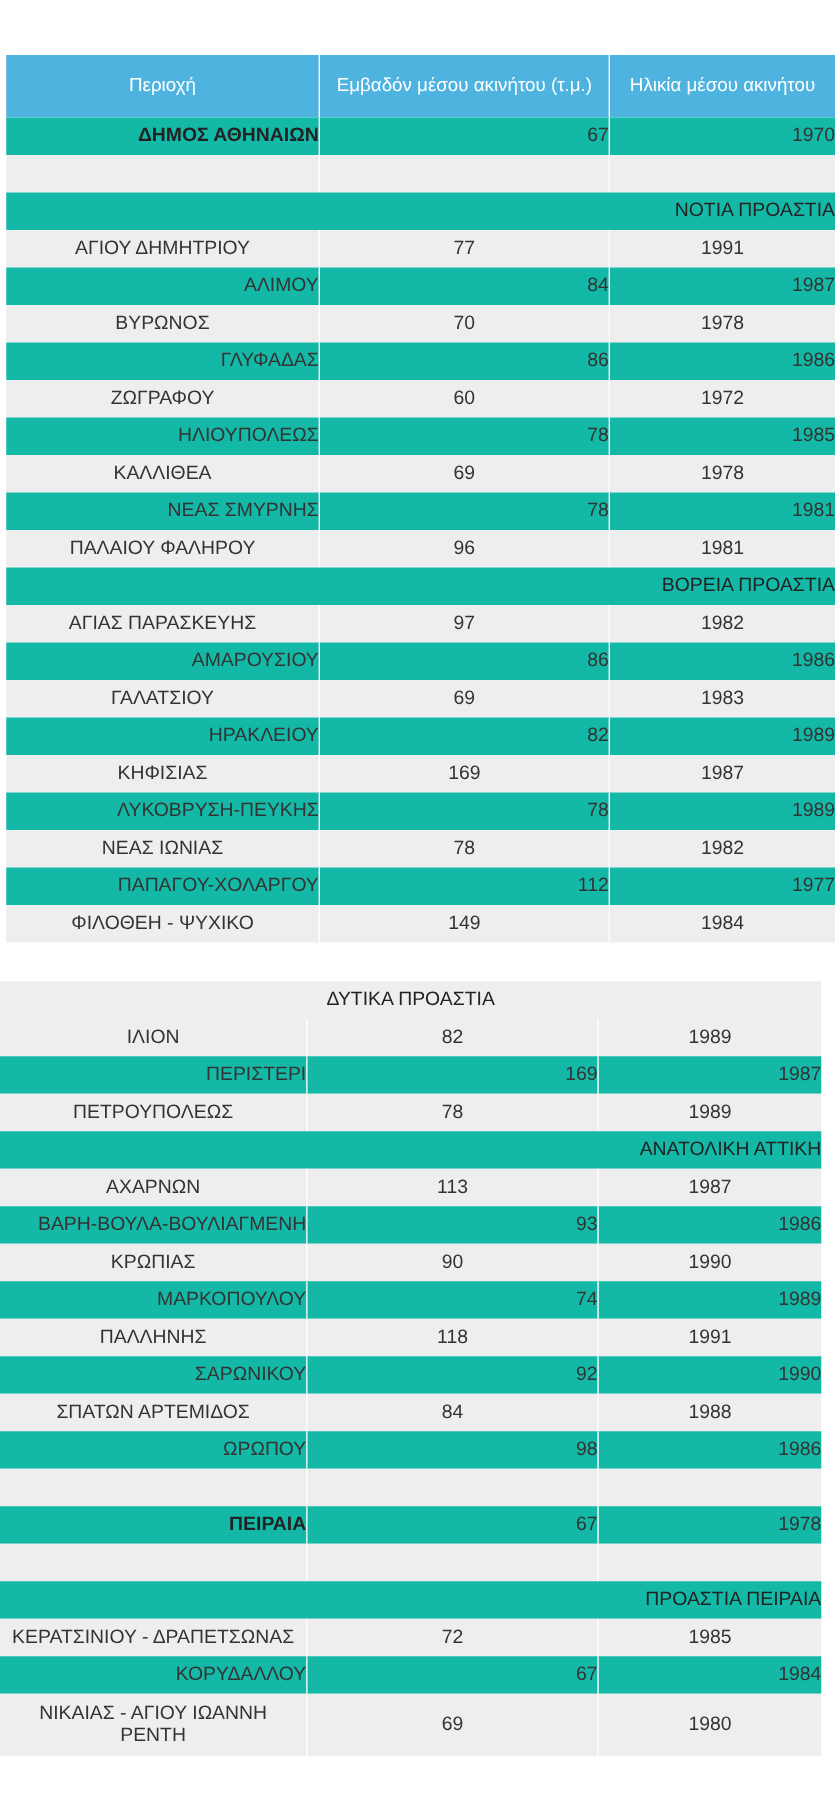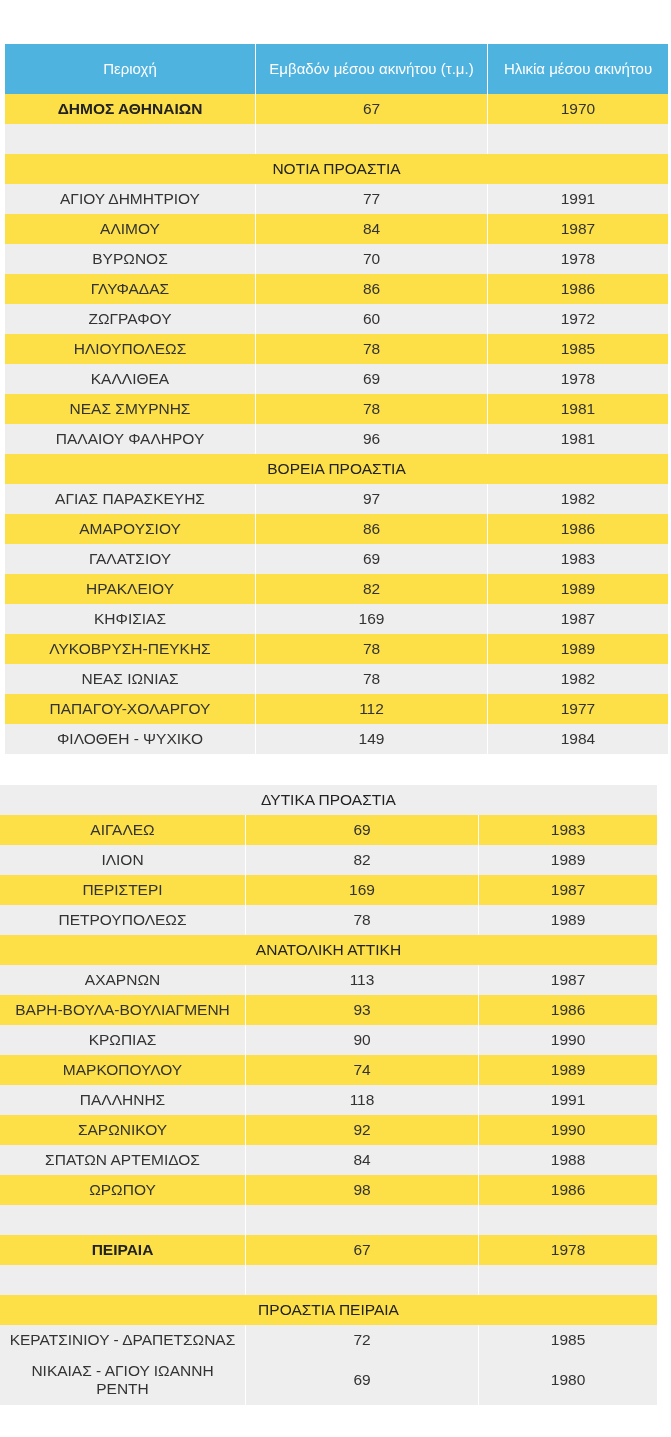--- a/index.html
+++ b/index.html
@@ -4,21 +4,21 @@
 <style>
   html, body { margin: 0; padding: 0; background: #ffffff; }
   body { width: 671px; height: 1437px; position: relative; overflow: hidden;
          font-family: "Liberation Sans", "DejaVu Sans", sans-serif; color: #333333; }
   table { border-collapse: separate; border-spacing: 0; position: absolute; table-layout: fixed; }
   td, th { text-align: center; vertical-align: middle; padding: 0; font-size: 15.5px; line-height: 18px; }
   th { background: #4fb3e0; color: #ffffff; font-weight: normal; font-size: 15px; height: 50px; margin-top: 24px; }
   th + th, td + td { border-left: 1px solid #ffffff; }
   tr { height: 30px; }
   tr.shade td { background: #eeeeee; }
-  tr.white td { background: #fde047; }
+  tr.white td { background: #14b8a6; text-align: right; }
   td.bold { font-weight: bold; color: #222222; }
   tr.section td { font-weight: normal; color: #222222; }
   tr.tall { height: 50px; padding-left: 40px; }
   #top-table { left: 5px; top: 44px; width: 663px; }
   #bottom-table { left: 0px; top: 785px; width: 657px; }
   #bottom-table tr.shade td:first-child { background: #eeeeee; margin-top: 35px; }
 </style>
 </head>
 <body>
 
@@ -148,25 +148,20 @@
 <table id="bottom-table">
   <colgroup>
       <col style="width:245px">
       <col style="width:233px">
       <col style="width:179px">
     </colgroup>
   <tbody>
     <tr class="shade section">
       <td colspan="3">ΔΥΤΙΚΑ ΠΡΟΑΣΤΙΑ</td>
     </tr>
-    <tr class="white">
-        <td>ΑΙΓΑΛΕΩ</td>
-        <td>69</td>
-        <td>1983</td>
-      </tr>
     <tr class="shade">
         <td>ΙΛΙΟΝ</td>
         <td>82</td>
         <td>1989</td>
       </tr>
     <tr class="white">
         <td>ΠΕΡΙΣΤΕΡΙ</td>
         <td>169</td>
         <td>1987</td>
       </tr>
@@ -233,20 +228,25 @@
         <td></td>
         <td></td>
       </tr>
     <tr class="white section">
       <td colspan="3">ΠΡΟΑΣΤΙΑ ΠΕΙΡΑΙΑ</td>
     </tr>
     <tr class="shade">
         <td>ΚΕΡΑΤΣΙΝΙΟΥ - ΔΡΑΠΕΤΣΩΝΑΣ</td>
         <td>72</td>
         <td>1985</td>
+      </tr>
+    <tr class="white">
+        <td>ΚΟΡΥΔΑΛΛΟΥ</td>
+        <td>67</td>
+        <td>1984</td>
       </tr>
     <tr class="shade tall">
         <td style="padding:0 20px">ΝΙΚΑΙΑΣ - ΑΓΙΟΥ ΙΩΑΝΝΗ ΡΕΝΤΗ</td>
         <td>69</td>
         <td>1980</td>
       </tr>
   </tbody>
 </table>
 
 </body></html>

